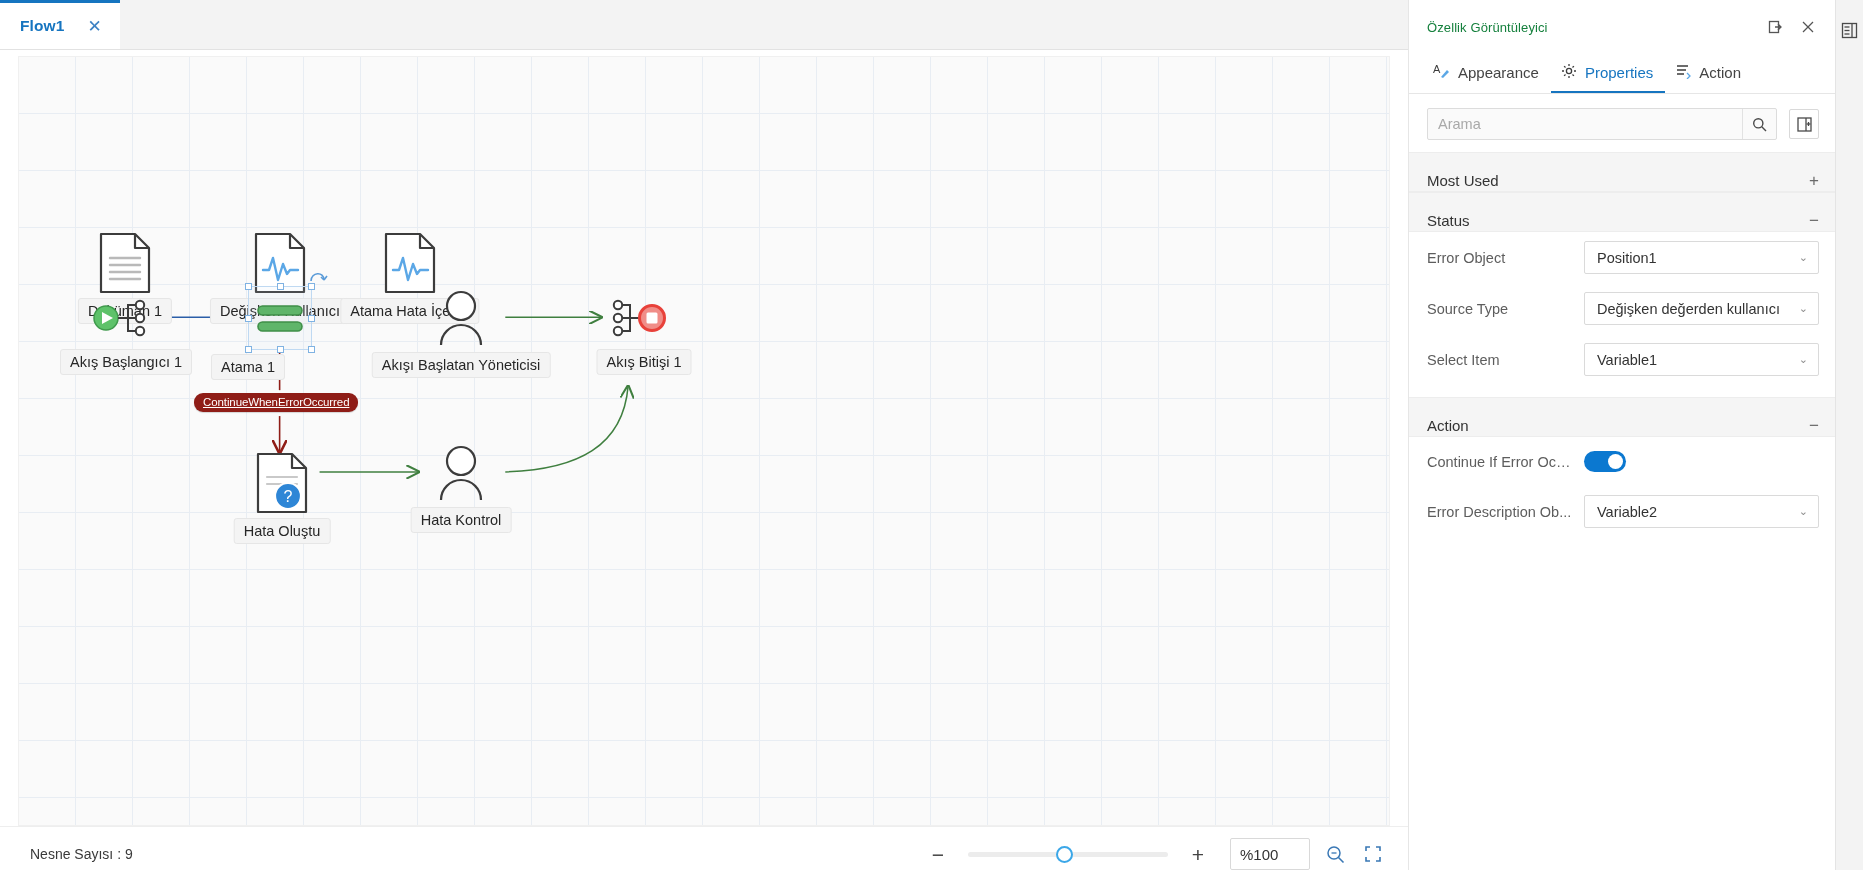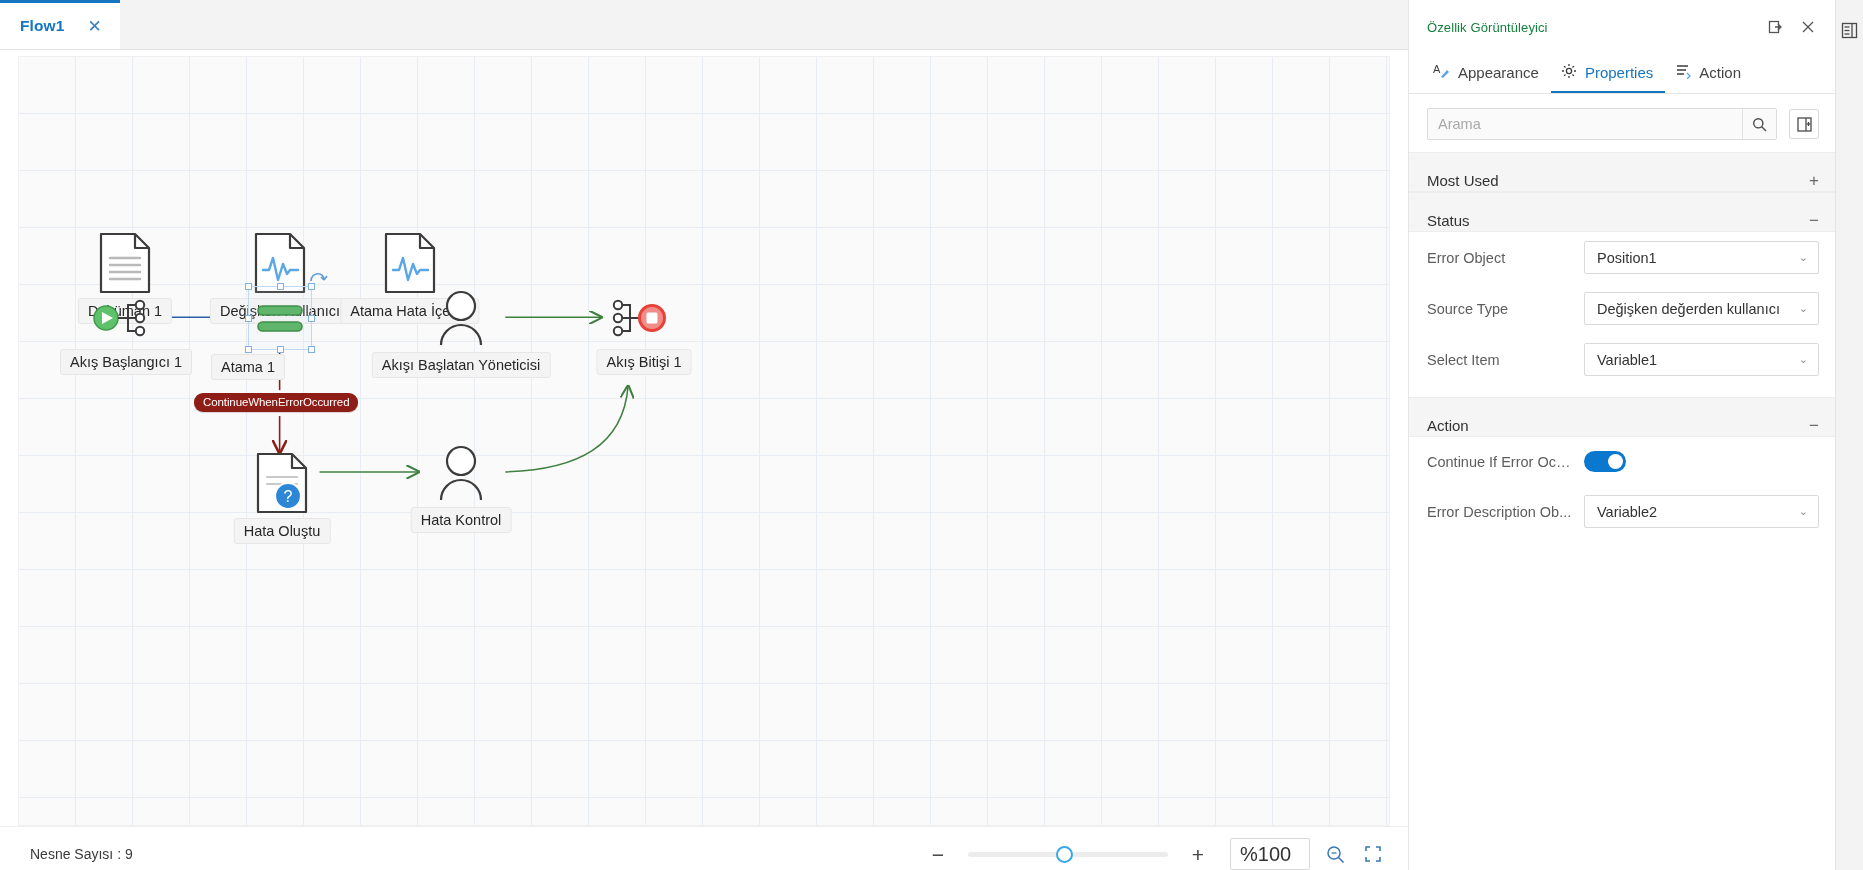--- a/index.html
+++ b/index.html
@@ -116,20 +116,21 @@
   .badge-err {
     position: absolute;
     background: #8f1d17;
     color: #ffffff;
     border-radius: 9px;
     font-size: 11.5px;
     padding: 3px 9px 4px 9px;
     white-space: nowrap;
     letter-spacing: -0.1px;
     box-shadow: 0 1px 1px rgba(0,0,0,.15);
+    text-decoration: underline;
   }
 
   
   .statusbar {
     flex: 0 0 55px;
     height: 55px;
     background: #ffffff;
     border-top: 1px solid #eeeeee;
     display: flex;
     align-items: center;
@@ -154,21 +155,21 @@
     left: 88px; top: -6px;
     width: 17px; height: 17px;
     border-radius: 50%;
     background: #ffffff;
     border: 2px solid #3ba7e8;
   }
   .zoom-input {
     width: 80px; height: 32px;
     border: 1px solid #d9d9d9;
     background: #fff;
-    font-size: 20px;
+    font-size: 15px;
     color: #333;
     padding: 0 9px;
     outline: none;
     font-family: "Liberation Sans", sans-serif;
     border-radius: 2px;
     margin-left: 10px;
   }
   .sb-icon { width: 26px; height: 26px; display: flex; align-items: center; justify-content: center; cursor: pointer; }
 
   

